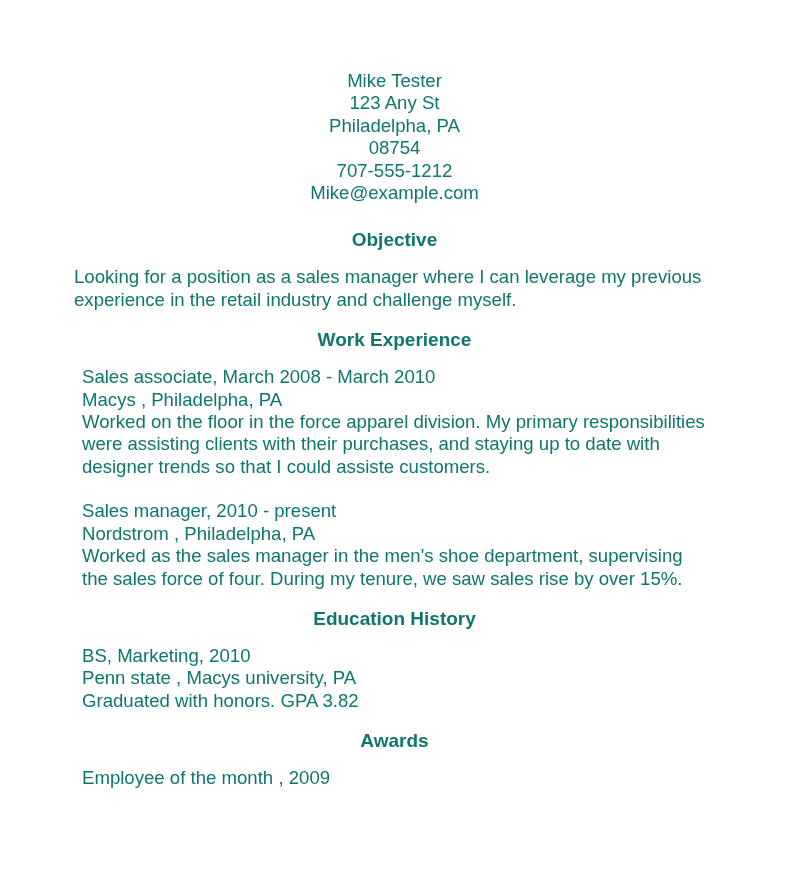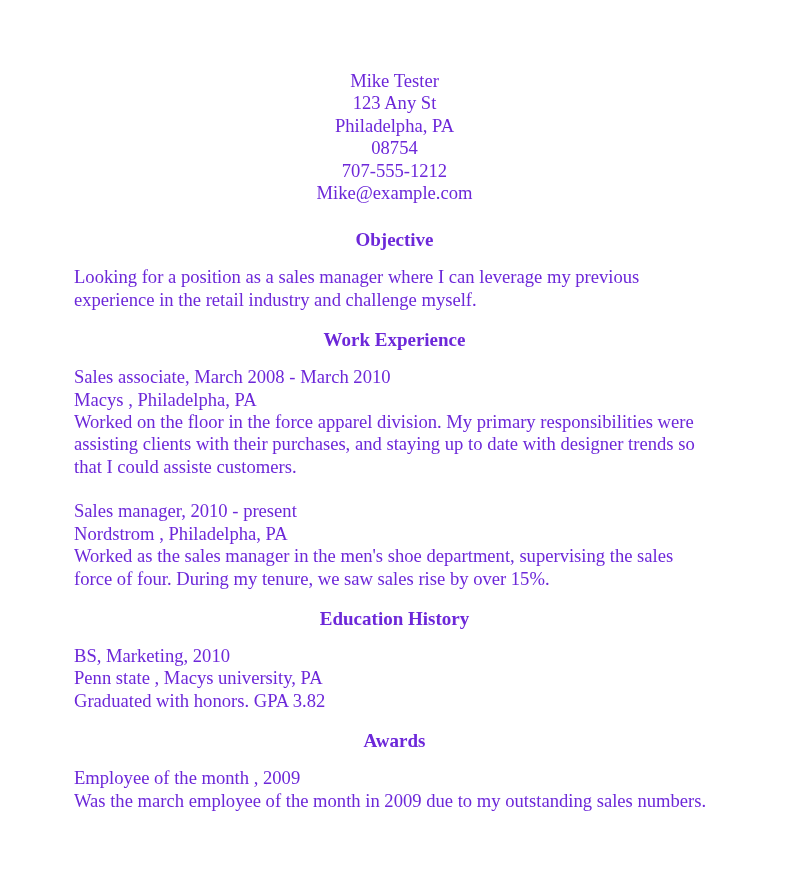--- a/index.html
+++ b/index.html
@@ -5,23 +5,23 @@
   html, body {
     margin: 0;
     padding: 0;
     background: #ffffff;
   }
   .page {
     width: 789px;
     min-height: 888px;
     box-sizing: border-box;
     background: #ffffff;
-    color: #6d28d9;
+    color: #0f766e;
     padding: 70px 74px 39px 74px;
-    font-family: Liberation Serif, serif;
+    font-family: Liberation Sans, sans-serif;
     font-size: 18.6px;
     line-height: 22.4px;
   }
   .contact-header {
     text-align: center;
     margin: 0 0 22px 0;
   }
   .contact-header .line {
     margin: 0;
   }
@@ -29,21 +29,21 @@
     font-size: 19px;
     line-height: 28px;
     font-weight: bold;
     text-align: center;
     margin: 15px 0 12px 0;
   }
   p.body-text {
     margin: 0;
   }
   .entry {
-    margin: 0;
+    margin: 8px;
   }
   .entry + .entry {
     margin-top: 22px;
   }
   .entry .line {
     margin: 0;
   }
 </style>
 </head>
 <body>
@@ -81,16 +81,15 @@
   <div class="entry">
     <div class="line">BS, Marketing, 2010</div>
     <div class="line">Penn state , Macys university, PA</div>
     <div class="line">Graduated with honors. GPA 3.82</div>
   </div>
 
   <h2 class="section-heading">Awards</h2>
 
   <div class="entry">
     <div class="line">Employee of the month , 2009</div>
-    <div class="line">Was the march employee of the month in 2009 due to my outstanding sales numbers.</div>
   </div>
 
 </div>
 
 </body></html>

